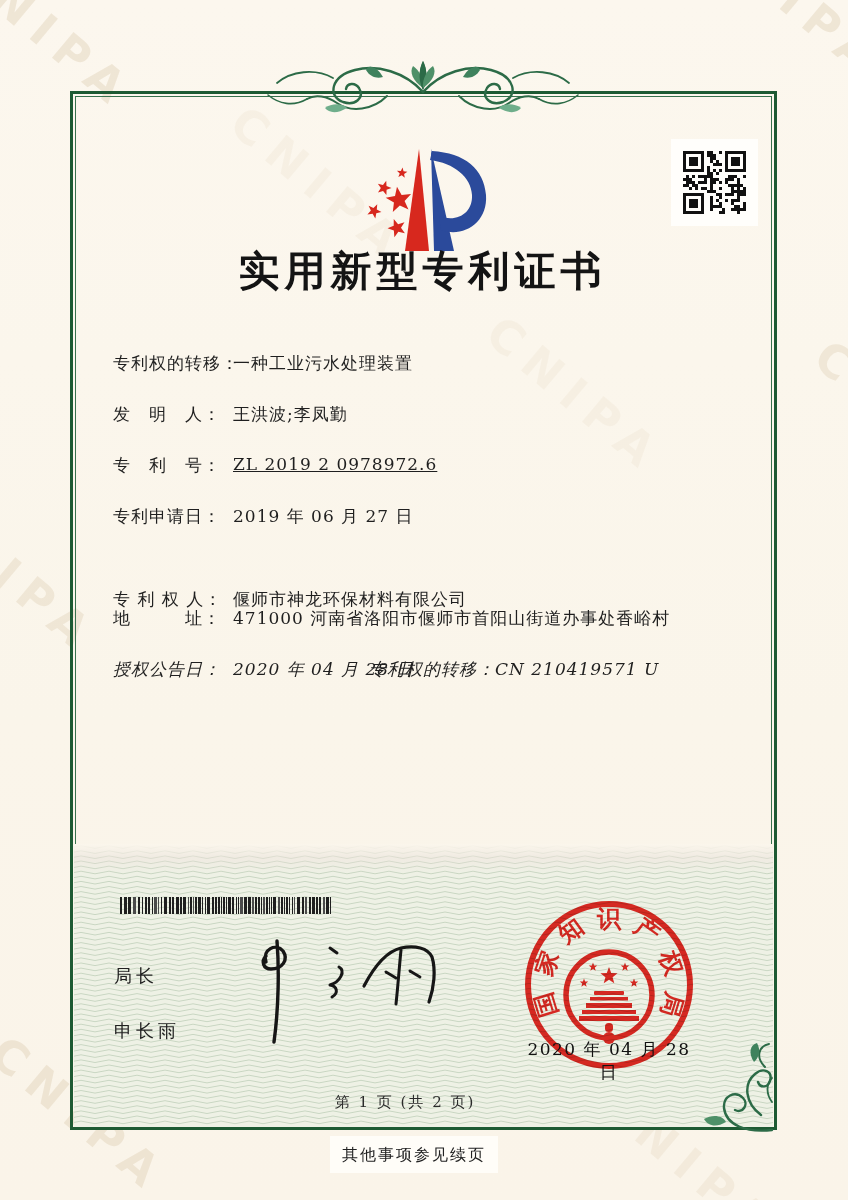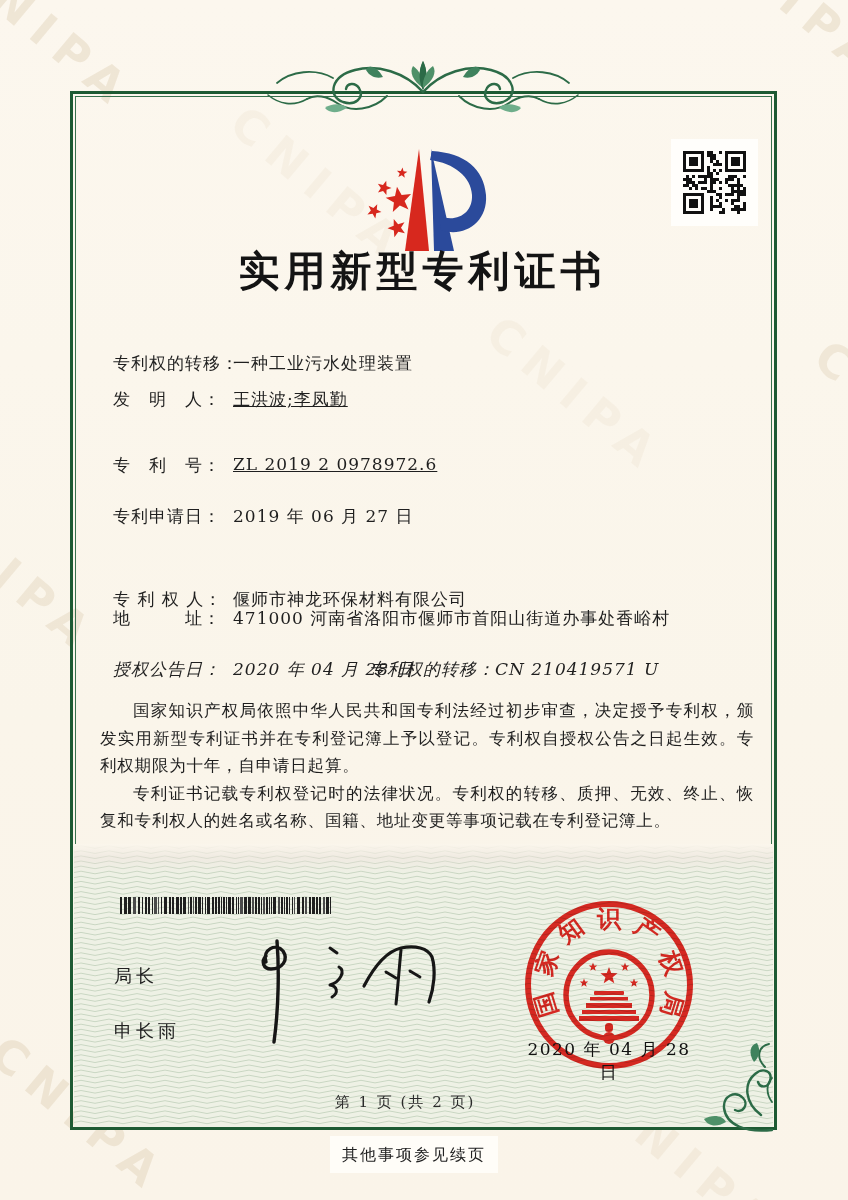--- a/index.html
+++ b/index.html
@@ -417,21 +417,21 @@
       <rect x="13" y="20" width="1" height="1" fill="#111"></rect>
       <rect x="18" y="20" width="1" height="1" fill="#111"></rect>
     </svg>
 
   <div class="title">实用新型专利证书</div>
 
   <div class="fields">
     <div class="frow" style="top:0;">
       <span class="flabel">专利权的转移：</span><span>一种工业污水处理装置</span>
     </div>
-    <div class="frow" style="top:36px;text-decoration:underline;">
+    <div class="frow" style="top:51px;">
       <span class="flabel">发　明　人：</span><span>王洪波;李凤勤</span>
     </div>
     <div class="frow" style="top:102px;text-decoration:underline;">
       <span class="flabel">专　利　号：</span><span>ZL 2019 2 0978972.6</span>
     </div>
     <div class="frow" style="top:153px;">
       <span class="flabel">专利申请日：</span><span>2019 年 06 月 27 日</span>
     </div>
     <div class="frow" style="top:188px;margin-top:48px;">
       <span class="flabel">专 利 权 人：</span><span>偃师市神龙环保材料有限公司</span>
@@ -440,24 +440,20 @@
       <span class="flabel">地　　　址：</span><span>471000 河南省洛阳市偃师市首阳山街道办事处香峪村</span>
     </div>
     <div class="frow" style="top:306px;font-style:italic;">
       <span class="flabel">授权公告日：</span><span>2020 年 04 月 28 日</span>
       <span class="fpair2">
         <span>专利权的转移：</span><span>CN 210419571 U</span>
       </span>
     </div>
   </div>
 
-  <div class="legal">
-    <p>国家知识产权局依照中华人民共和国专利法经过初步审查，决定授予专利权，颁发实用新型专利证书并在专利登记簿上予以登记。专利权自授权公告之日起生效。专利权期限为十年，自申请日起算。</p>
-    <p>专利证书记载专利权登记时的法律状况。专利权的转移、质押、无效、终止、恢复和专利权人的姓名或名称、国籍、地址变更等事项记载在专利登记簿上。</p>
-  </div>
 
   <div class="barcode" id="barcode">
       <span style="width: 2px; margin-right: 2px; background: rgb(31, 31, 31);"></span>
       <span style="width: 3px; margin-right: 1px; background: rgb(31, 31, 31);"></span>
       <span style="width: 3px; margin-right: 2px; background: rgb(31, 31, 31);"></span>
       <span style="width: 3px; margin-right: 2px; background: rgb(74, 74, 74);"></span>
       <span style="width: 2px; margin-right: 2px; background: rgb(31, 31, 31);"></span>
       <span style="width: 1px; margin-right: 2px; background: rgb(31, 31, 31);"></span>
       <span style="width: 2px; margin-right: 1px; background: rgb(31, 31, 31);"></span>
       <span style="width: 2px; margin-right: 2px; background: rgb(31, 31, 31);"></span>

